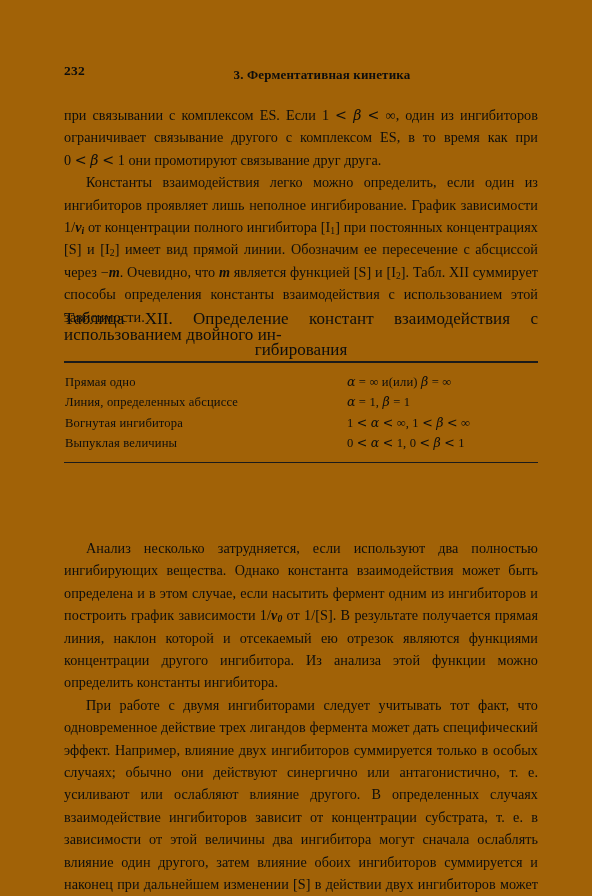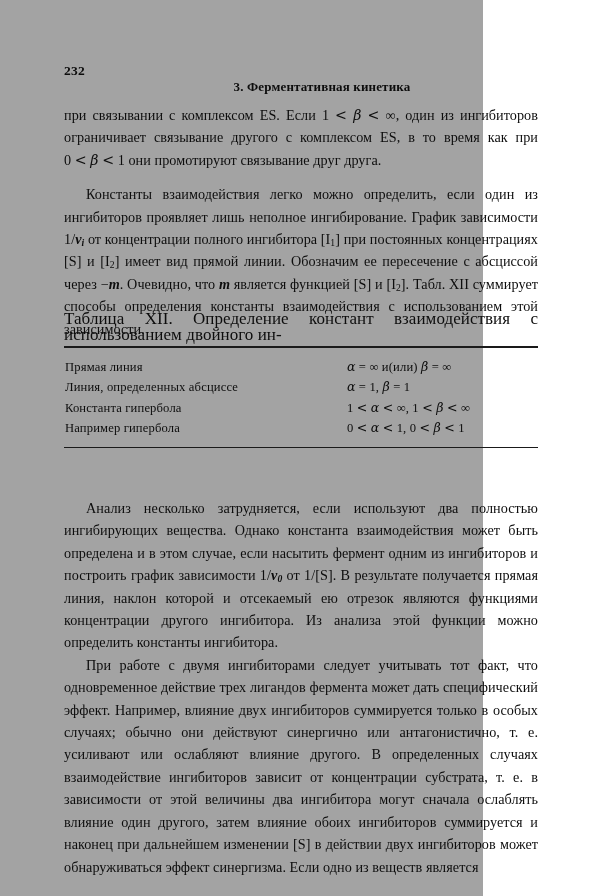--- a/index.html
+++ b/index.html
@@ -12,23 +12,23 @@
     height: 896px;
     position: relative;
     font-family: "Liberation Serif", "DejaVu Serif", serif;
     color: #0d0d0d;
     overflow: hidden;
   }
 
   .page {
     position: absolute;
     left: 0; top: 0;
-    width: 483px;
+    width: 592px;
     height: 896px;
-    background: #a3a3a3;
+    background: #a16207;
   }
 
   
   .running-head {
     position: absolute;
     left: 64px;
     top: 63px;
     width: 474px;
     height: 18px;
   }
@@ -36,21 +36,21 @@
     position: absolute;
     left: 0;
     top: 0;
     font-size: 13.5px;
     font-weight: 700;
     letter-spacing: 0.2px;
   }
   .head-title {
     position: absolute;
     left: 0;
-    top: 16px;
+    top: 4px;
     width: 474px;
     text-align: center;
     font-size: 13px;
     font-weight: 700;
     letter-spacing: 0.15px;
     padding-left: 42px;
     box-sizing: border-box;
   }
 
   
@@ -168,68 +168,69 @@
 
 <div class="page">
 
   <div class="running-head">
     <span class="folio">232</span>
     <span class="head-title">3. Ферментативная кинетика</span>
   </div>
 
   <div class="textblock">
 
-    <p class="para" style="margin-bottom:12px;">
+    <p class="para" style="margin-bottom:0;">
       при связывании с комплексом ES. Если 1&nbsp;<span class="op">&lt;</span>&nbsp;<span class="greek">β</span>&nbsp;<span class="op">&lt;</span>&nbsp;∞, один из ингибиторов ограничивает связывание другого с комплексом ES, в то время как при 0&nbsp;<span class="op">&lt;</span>&nbsp;<span class="greek">β</span>&nbsp;<span class="op">&lt;</span>&nbsp;1 они промотируют связывание друг друга.
     </p>
 
     <p class="para indent" style="margin-bottom:0;">
       Константы взаимодействия легко можно определить, если один из ингибиторов проявляет лишь неполное ингибирование. График зависимости 1/<i class="math">v<sub>i</sub></i> от концентрации полного ингибитора [I<sub>1</sub>] при постоянных концентрациях [S] и [I<sub>2</sub>] имеет вид прямой линии. Обозначим ее пересечение с абсциссой через −<i class="math">m</i>. Очевидно, что <i class="math">m</i> является функцией [S] и [I<sub>2</sub>]. Табл. XII суммирует способы определения константы взаимодействия с использованием этой зависимости.
     </p>
 
   </div>
 
   <div class="table-wrap">
 
     <div class="tbl-caption">
       <span>Таблица XII. Определение констант взаимодействия с использованием двойного ин-</span>
+      <span class="cap-line2">гибирования</span>
     </div>
 
     <hr class="rule">
 
 
     <hr class="rule thin">
 
     <table class="xii">
       <tbody>
         <tr class="first-body">
-          <td class="c1">Прямая линия</td>
+          <td class="c1">Прямая одно</td>
           <td class="c2"><span class="greek">α</span> = ∞ и(или) <span class="greek">β</span> = ∞</td>
         </tr>
         <tr>
           <td class="c1">Линия, определенных абсциссе</td>
           <td class="c2"><span class="greek">α</span> = 1, <span class="greek">β</span> = 1</td>
         </tr>
         <tr>
-          <td class="c1">Константа гипербола</td>
+          <td class="c1">Вогнутая ингибитора</td>
           <td class="c2">1 <span class="op">&lt;</span> <span class="greek">α</span> <span class="op">&lt;</span> ∞, 1 <span class="op">&lt;</span> <span class="greek">β</span> <span class="op">&lt;</span> ∞</td>
         </tr>
         <tr class="last-body">
-          <td class="c1">Например гипербола</td>
+          <td class="c1">Выпуклая величины</td>
           <td class="c2">0 <span class="op">&lt;</span> <span class="greek">α</span> <span class="op">&lt;</span> 1, 0 <span class="op">&lt;</span> <span class="greek">β</span> <span class="op">&lt;</span> 1</td>
         </tr>
       </tbody>
     </table>
 
     <hr class="rule">
   </div>
 
   <div class="textblock" style="top:497px;">
 
-    <p class="para indent" style="margin-bottom:0;">
+    <p class="para indent" style="margin-bottom:0;margin-top:40px;">
       Анализ несколько затрудняется, если используют два полностью ингибирующих вещества. Однако константа взаимодействия может быть определена и в этом случае, если насытить фермент одним из ингибиторов и построить график зависимости 1/<i class="math">v<sub>0</sub></i> от 1/[S]. В результате получается прямая линия, наклон которой и отсекаемый ею отрезок являются функциями концентрации другого ингибитора. Из анализа этой функции можно определить константы ингибитора.
     </p>
 
     <p class="para indent" style="margin-bottom:18px;">
       При работе с двумя ингибиторами следует учитывать тот факт, что одновременное действие трех лигандов фермента может дать специфический эффект. Например, влияние двух ингибиторов суммируется только в особых случаях; обычно они действуют синергично или антагонистично, т. е. усиливают или ослабляют влияние другого. В определенных случаях взаимодействие ингибиторов зависит от концентрации субстрата, т. е. в зависимости от этой величины два ингибитора могут сначала ослаблять влияние один другого, затем влияние обоих ингибиторов суммируется и наконец при дальнейшем изменении [S] в действии двух ингибиторов может обнаруживаться эффект синергизма. Если одно из веществ является
     </p>
 
   </div>
 
 </div>

